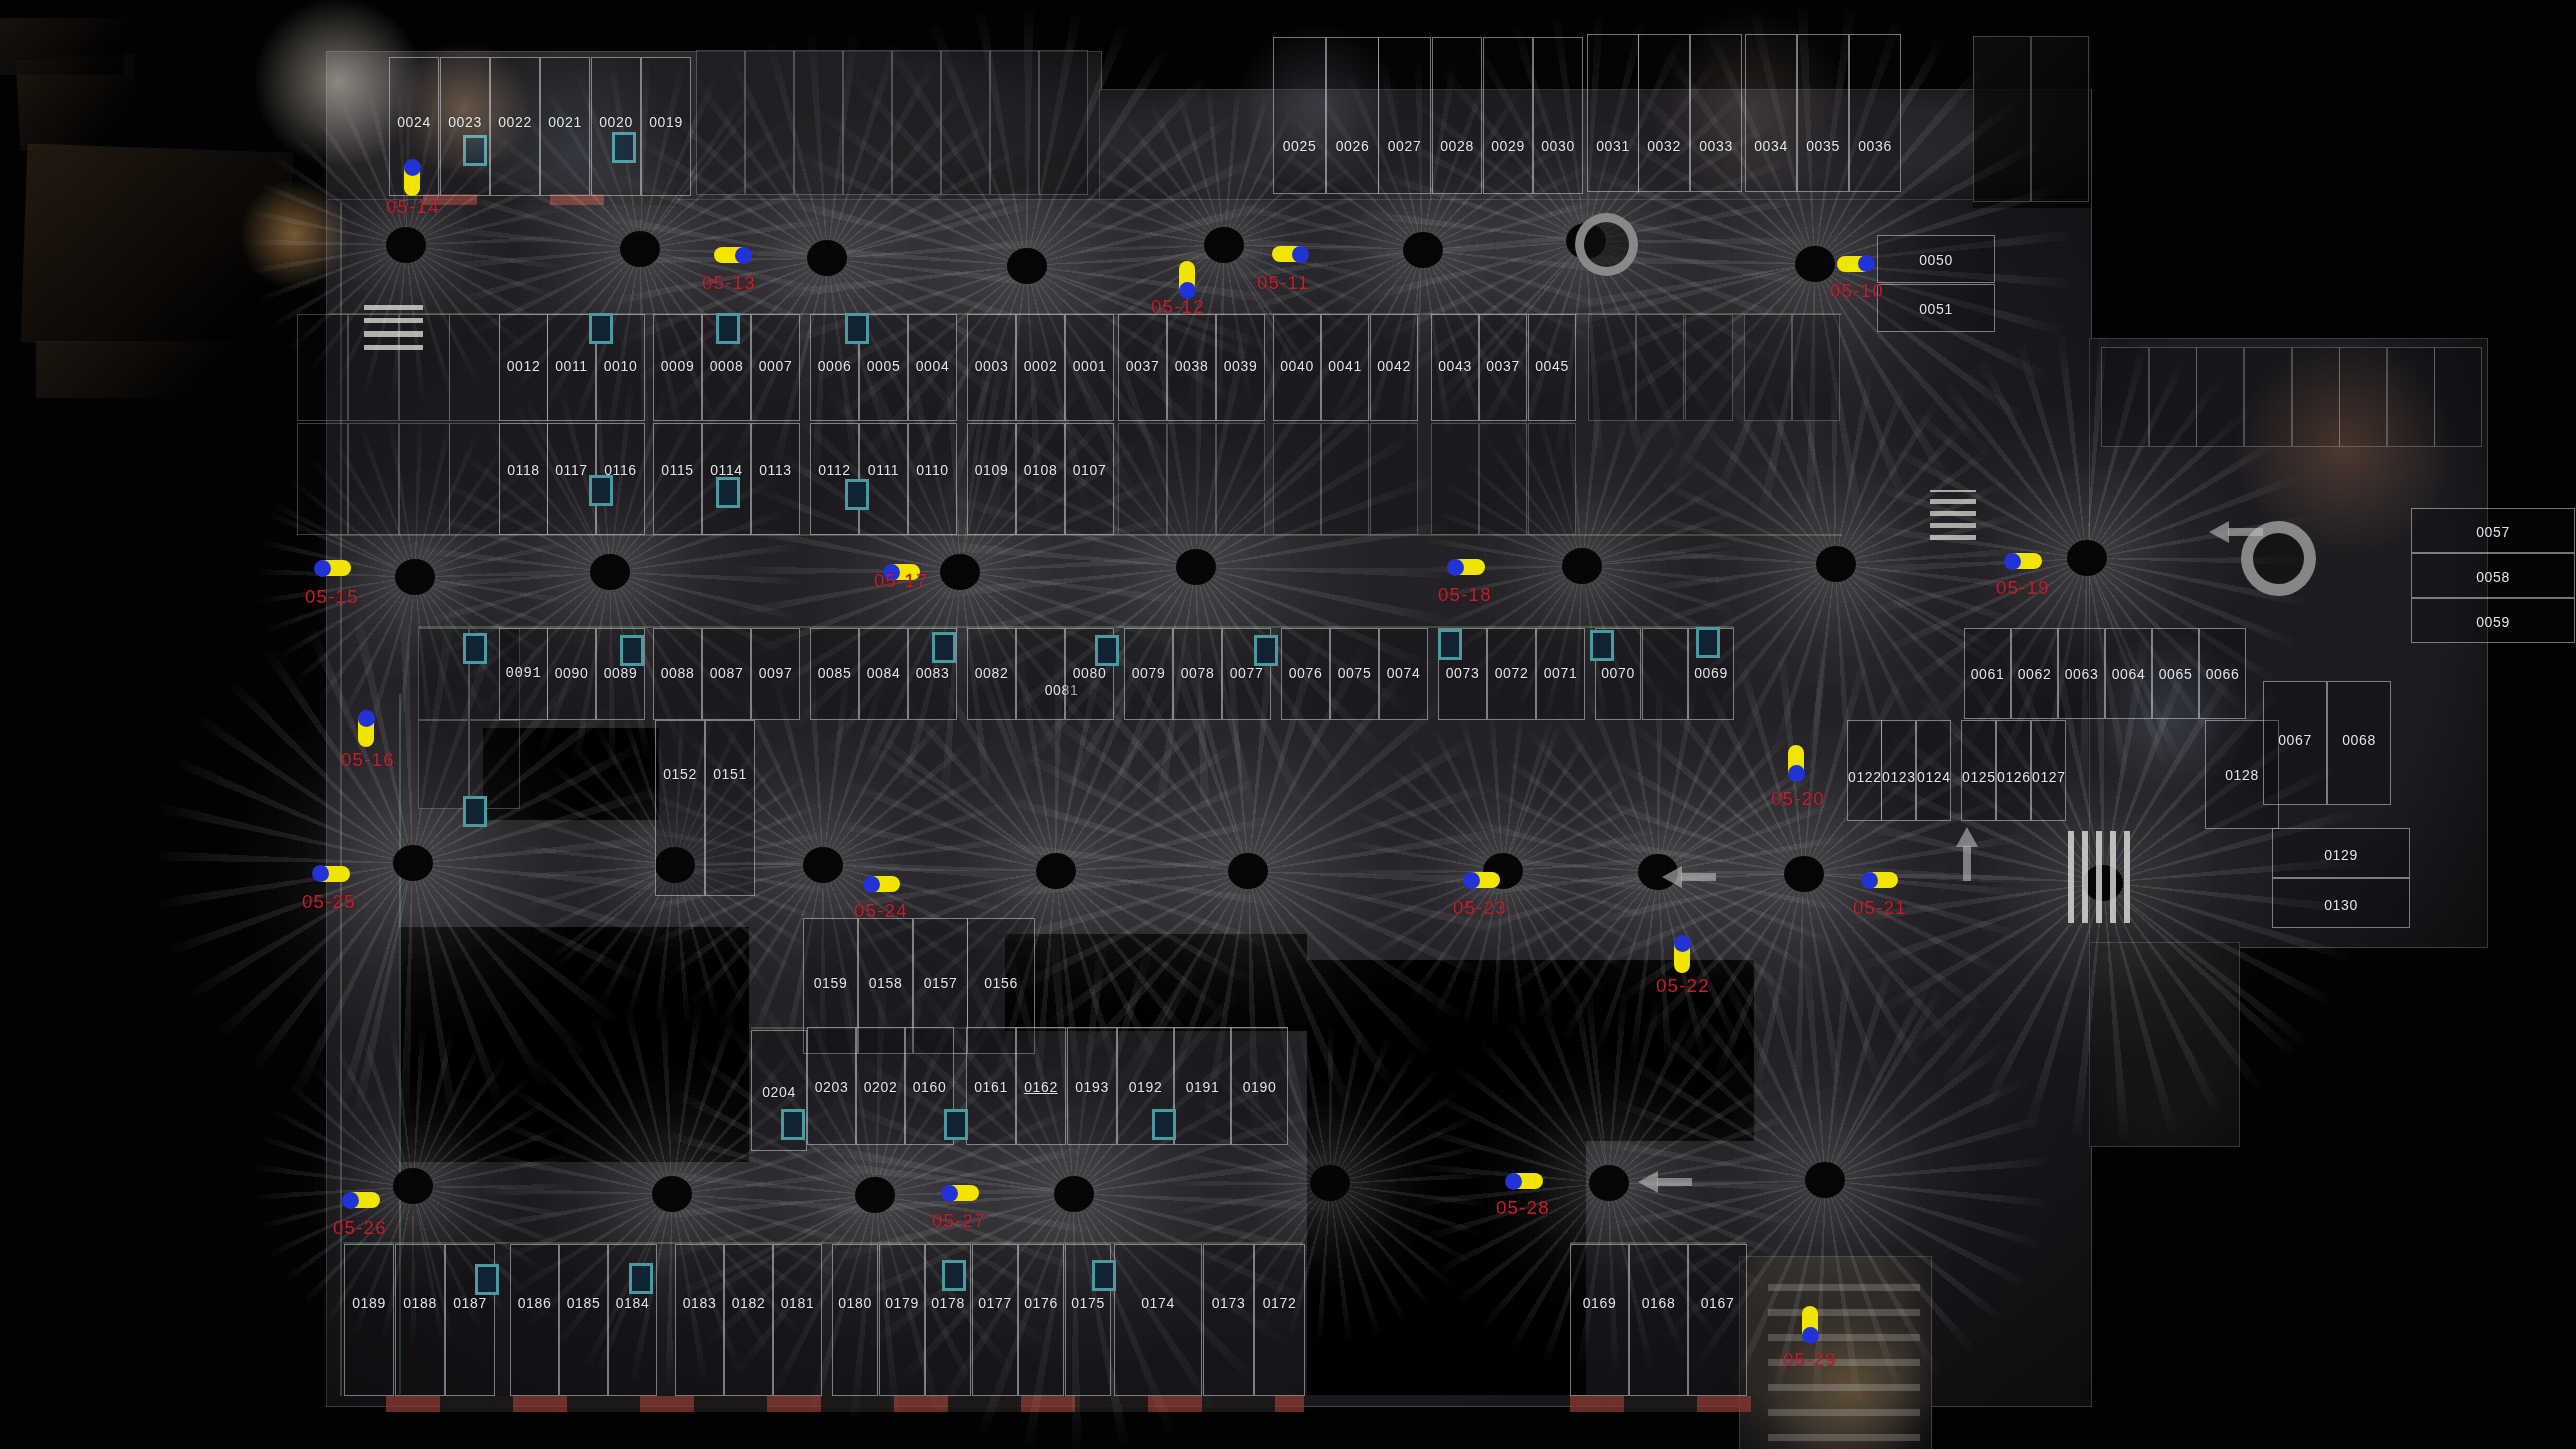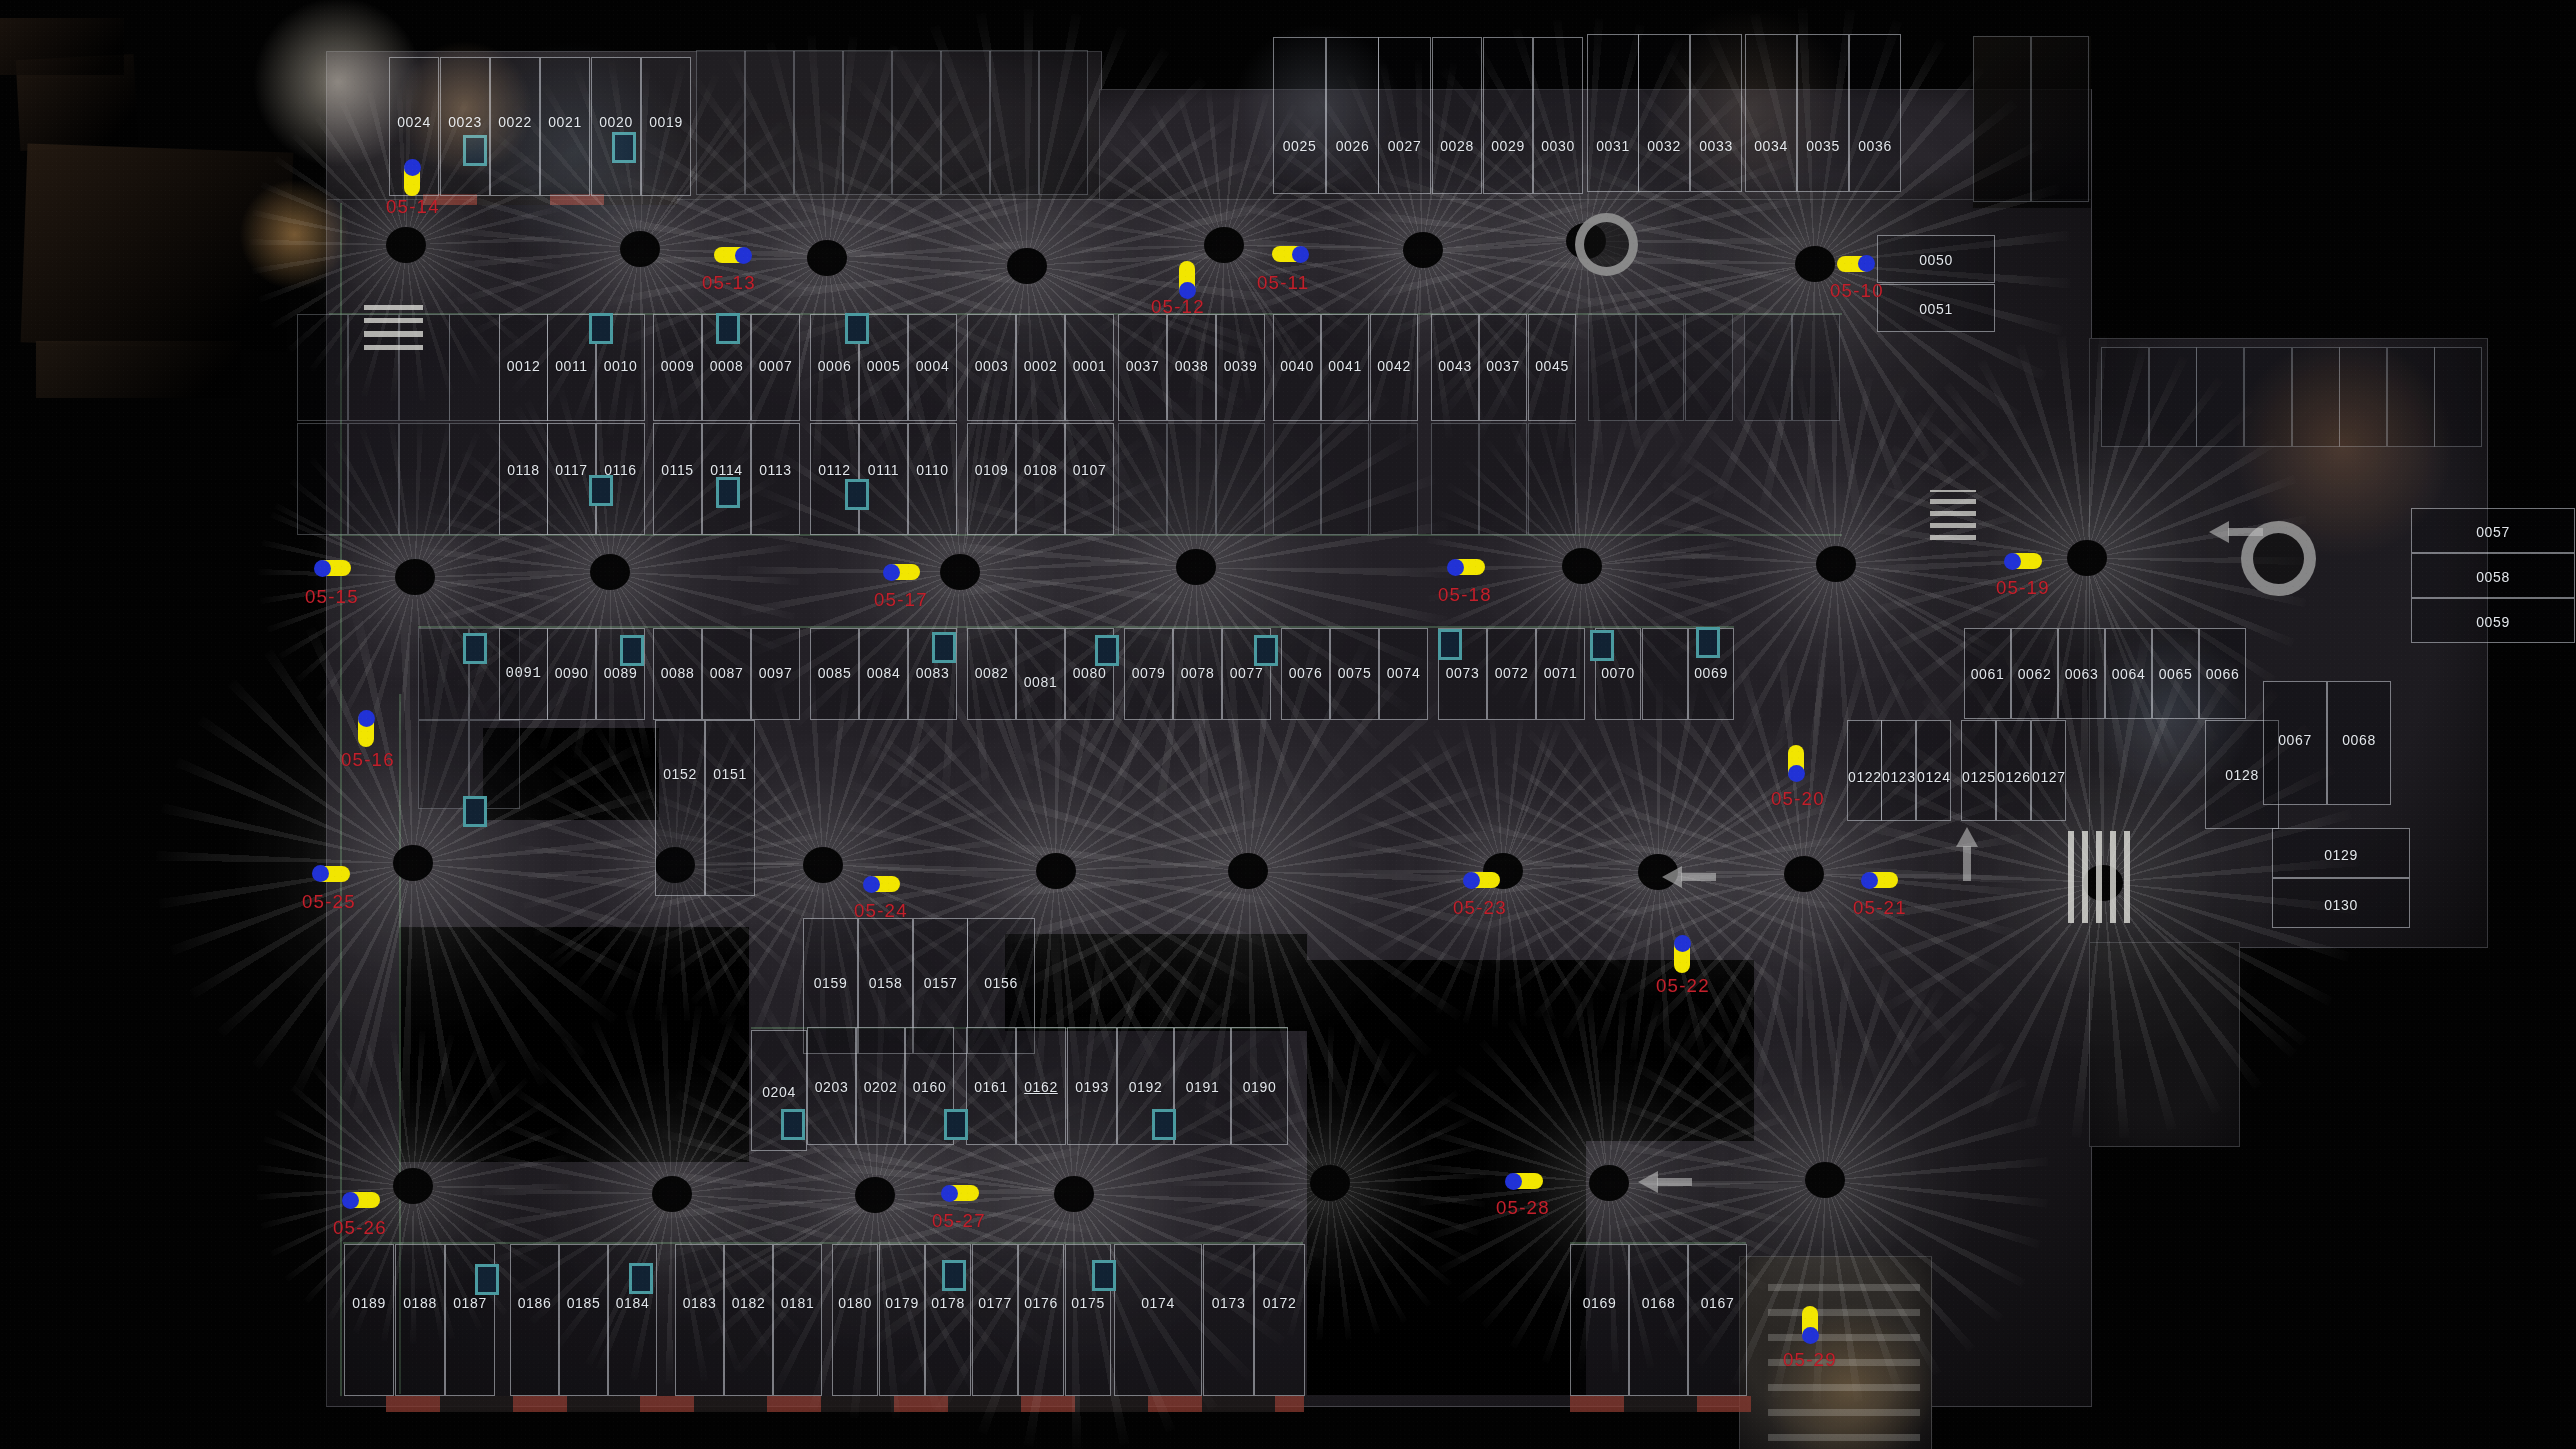--- a/index.html
+++ b/index.html
@@ -341,21 +341,21 @@
     <div class="cell" style="left: 859px; top: 628px; width: 49px; height: 92px; z-index: 6; background: rgba(8, 8, 10, 0.28);">
       <div class="stall-num" style="top: 36px;">0084</div>
     </div>
     <div class="cell" style="left: 908px; top: 628px; width: 49px; height: 92px; z-index: 6; background: rgba(8, 8, 10, 0.28);">
       <div class="stall-num" style="top: 36px;">0083</div>
     </div>
     <div class="cell" style="left: 967px; top: 628px; width: 49px; height: 92px; z-index: 6; background: rgba(8, 8, 10, 0.28);">
       <div class="stall-num" style="top: 36px;">0082</div>
     </div>
     <div class="cell" style="left: 1016px; top: 628px; width: 49px; height: 92px; z-index: 6; background: rgba(8, 8, 10, 0.28);">
-      <div class="stall-num" style="top: 45px;">0081</div>
+      <div class="stall-num" style="top: 53px; margin-left: 21px;">0081</div>
     </div>
     <div class="cell" style="left: 1065px; top: 628px; width: 49px; height: 92px; z-index: 6; background: rgba(8, 8, 10, 0.28);">
       <div class="stall-num" style="top: 36px;">0080</div>
     </div>
     <div class="cell" style="left: 1124px; top: 628px; width: 49px; height: 92px; z-index: 6; background: rgba(8, 8, 10, 0.28);">
       <div class="stall-num" style="top: 36px;">0079</div>
     </div>
     <div class="cell" style="left: 1173px; top: 628px; width: 49px; height: 92px; z-index: 6; background: rgba(8, 8, 10, 0.28);">
       <div class="stall-num" style="top: 36px;">0078</div>
     </div>
@@ -642,21 +642,21 @@
     <div class="mcap" style="left: 1292px; top: 246px; width: 17px; height: 17px; z-index: 10; background: rgb(33, 50, 214);"></div>
     <div class="st-label" style="left: 1257px; top: 272px; z-index: 11; color: rgb(194, 32, 44);">05-11</div>
     <div class="marker" style="left: 1837px; top: 256px; width: 35px; height: 16.3px; z-index: 9; background: rgb(242, 230, 0);"></div>
     <div class="mcap" style="left: 1858px; top: 255px; width: 17px; height: 17px; z-index: 10; background: rgb(33, 50, 214);"></div>
     <div class="st-label" style="left: 1830px; top: 280px; z-index: 11; color: rgb(194, 32, 44);">05-10</div>
     <div class="marker" style="left: 316px; top: 560px; width: 35px; height: 16.3px; z-index: 9; background: rgb(242, 230, 0);"></div>
     <div class="mcap" style="left: 314px; top: 560px; width: 17px; height: 17px; z-index: 10; background: rgb(33, 50, 214);"></div>
     <div class="st-label" style="left: 305px; top: 586px; z-index: 11; color: rgb(194, 32, 44);">05-15</div>
     <div class="marker" style="left: 885px; top: 564px; width: 35px; height: 16.3px; z-index: 9; background: rgb(242, 230, 0);"></div>
     <div class="mcap" style="left: 883px; top: 564px; width: 17px; height: 17px; z-index: 10; background: rgb(33, 50, 214);"></div>
-    <div class="st-label" style="left: 874px; top: 589px; z-index: 11; color: rgb(194, 32, 44);">05-17</div>
+    <div class="st-label" style="left: 874px; top: 570px; z-index: 11; color: rgb(194, 32, 44);">05-17</div>
     <div class="marker" style="left: 1450px; top: 559px; width: 35px; height: 16.3px; z-index: 9; background: rgb(242, 230, 0);"></div>
     <div class="mcap" style="left: 1447px; top: 559px; width: 17px; height: 17px; z-index: 10; background: rgb(33, 50, 214);"></div>
     <div class="st-label" style="left: 1438px; top: 584px; z-index: 11; color: rgb(194, 32, 44);">05-18</div>
     <div class="marker" style="left: 2007px; top: 553px; width: 35px; height: 16.3px; z-index: 9; background: rgb(242, 230, 0);"></div>
     <div class="mcap" style="left: 2004px; top: 553px; width: 17px; height: 17px; z-index: 10; background: rgb(33, 50, 214);"></div>
     <div class="st-label" style="left: 1996px; top: 577px; z-index: 11; color: rgb(194, 32, 44);">05-19</div>
     <div class="marker" style="left: 358px; top: 712px; width: 16.3px; height: 35px; z-index: 9; background: rgb(242, 230, 0);"></div>
     <div class="mcap" style="left: 358px; top: 710px; width: 17px; height: 17px; z-index: 10; background: rgb(33, 50, 214);"></div>
     <div class="st-label" style="left: 341px; top: 749px; z-index: 11; color: rgb(194, 32, 44);">05-16</div>
     <div class="marker" style="left: 1788px; top: 745px; width: 16.3px; height: 35px; z-index: 9; background: rgb(242, 230, 0);"></div>

